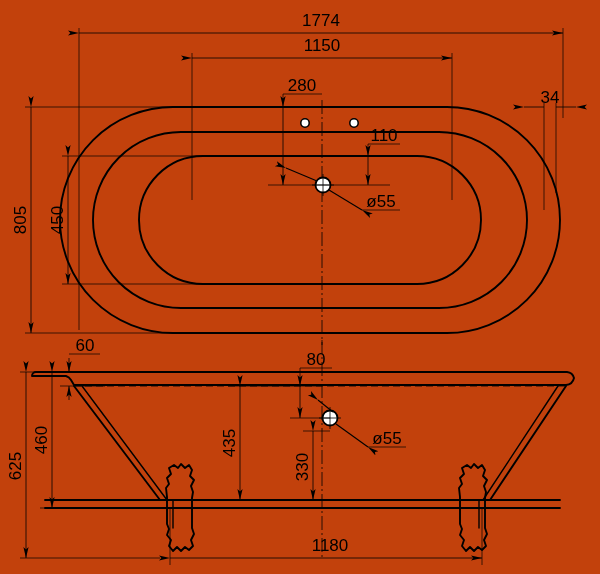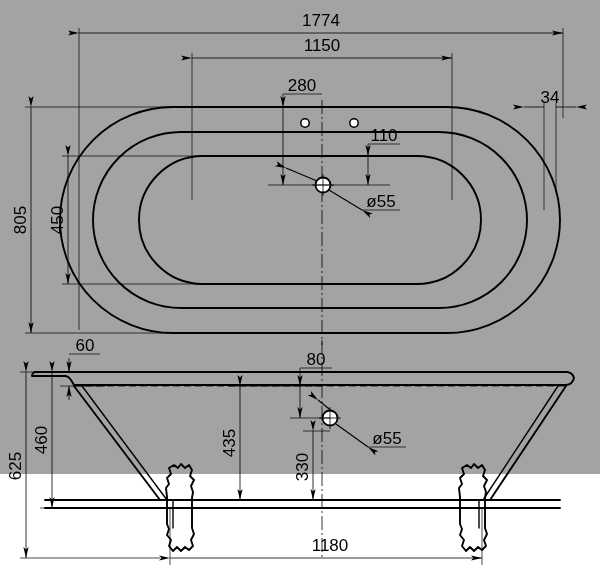--- a/index.html
+++ b/index.html
@@ -10,22 +10,22 @@
   }
   body {
     width: 600px;
     height: 574px;
     font-family: "Liberation Sans", sans-serif;
     overflow: hidden;
   }
   #drawing-root {
     position: relative;
     width: 600px;
-    height: 474px;
-    background: #a3a3a3;
+    height: 574px;
+    background: #c2410c;
   }
   svg#technical-drawing {
     display: block;
     width: 600px;
     height: 574px;
   }
   .outline {
     fill: none;
     stroke: #000000;
     stroke-width: 1.9;

